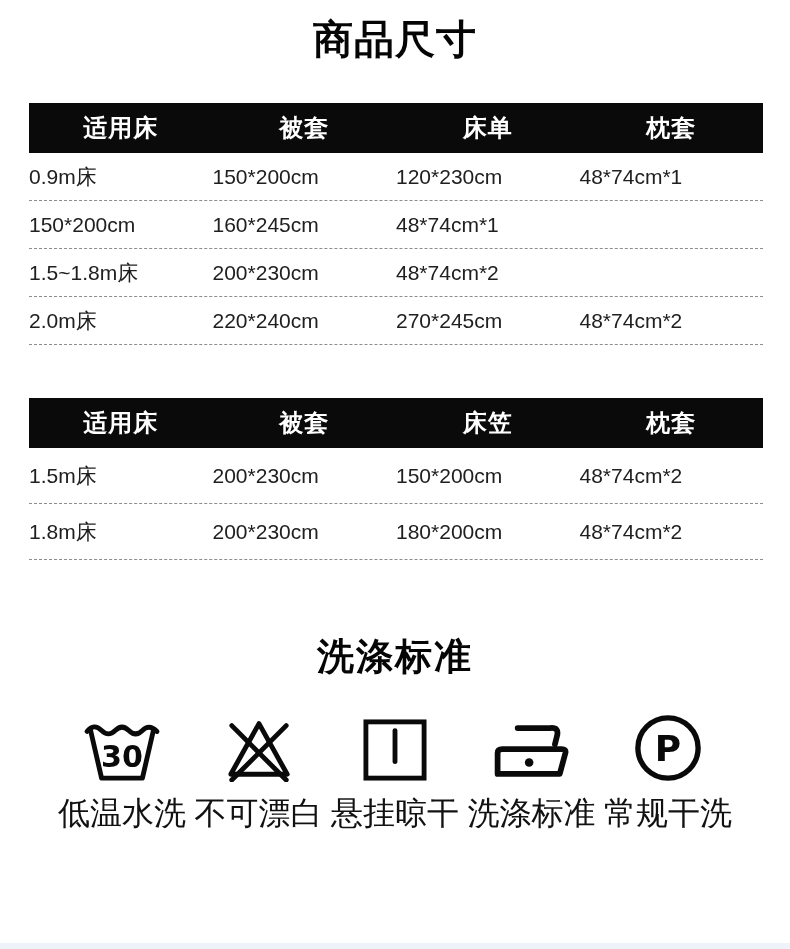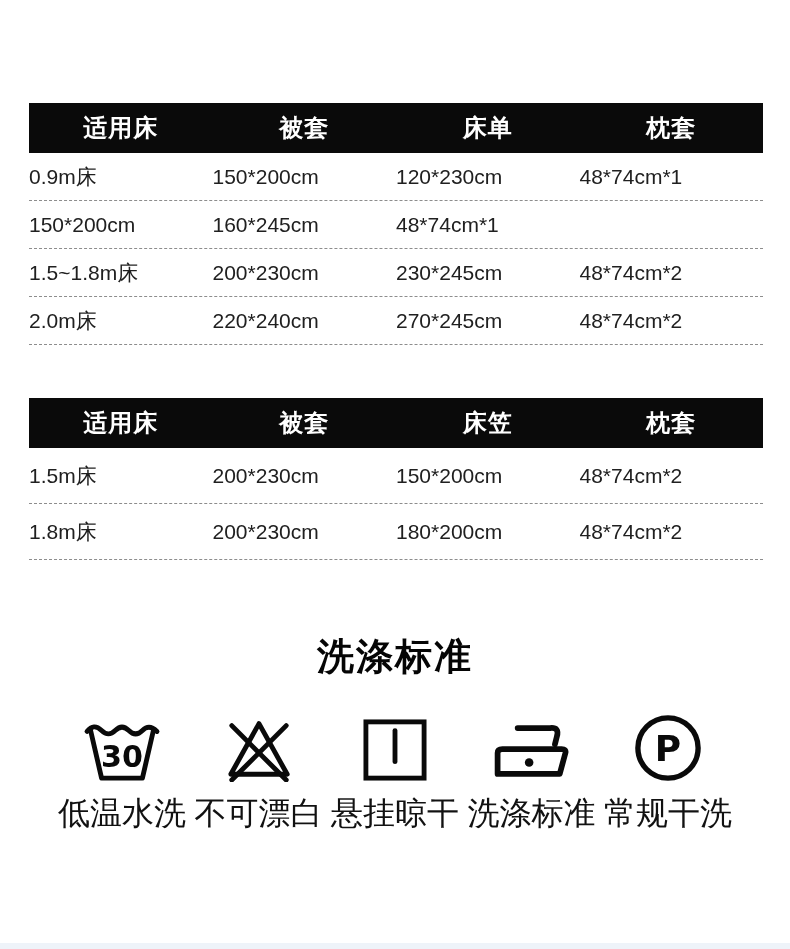--- a/index.html
+++ b/index.html
@@ -75,20 +75,21 @@
     position: absolute; left: 0; bottom: 0;
     width: 790px; height: 6px;
     background: #eef3f9;
   }
 </style>
 </head>
 <body>
 
 <div class="page">
 
+  <div class="main-title">商品尺寸</div>
 
   <div class="size-table table-1">
     <div class="table-header">
       <div class="th">适用床</div>
       <div class="th">被套</div>
       <div class="th">床单</div>
       <div class="th">枕套</div>
     </div>
     <div class="table-row">
       <div class="td">0.9m床</div>
@@ -97,21 +98,20 @@
       <div class="td">48*74cm*1</div>
     </div>
     <div class="table-row">
       <div class="td">150*200cm</div>
       <div class="td">160*245cm</div>
       <div class="td">48*74cm*1</div>
     </div>
     <div class="table-row">
       <div class="td">1.5~1.8m床</div>
       <div class="td">200*230cm</div>
-      <div class="td">230*245cm</div>
       <div class="td">48*74cm*2</div>
     </div>
     <div class="table-row">
       <div class="td">2.0m床</div>
       <div class="td">220*240cm</div>
       <div class="td">270*245cm</div>
       <div class="td">48*74cm*2</div>
     </div>
   </div>
 

